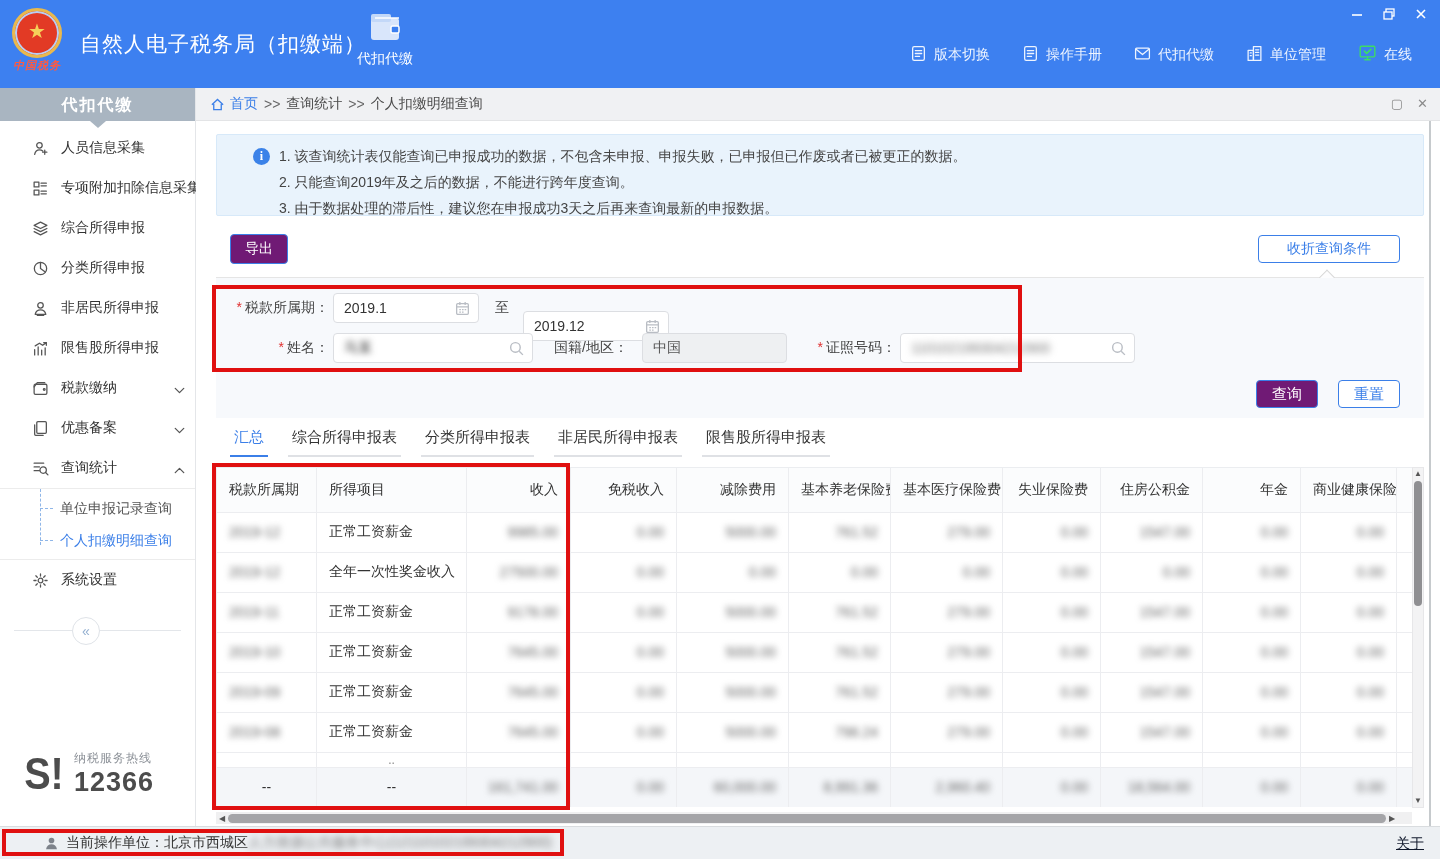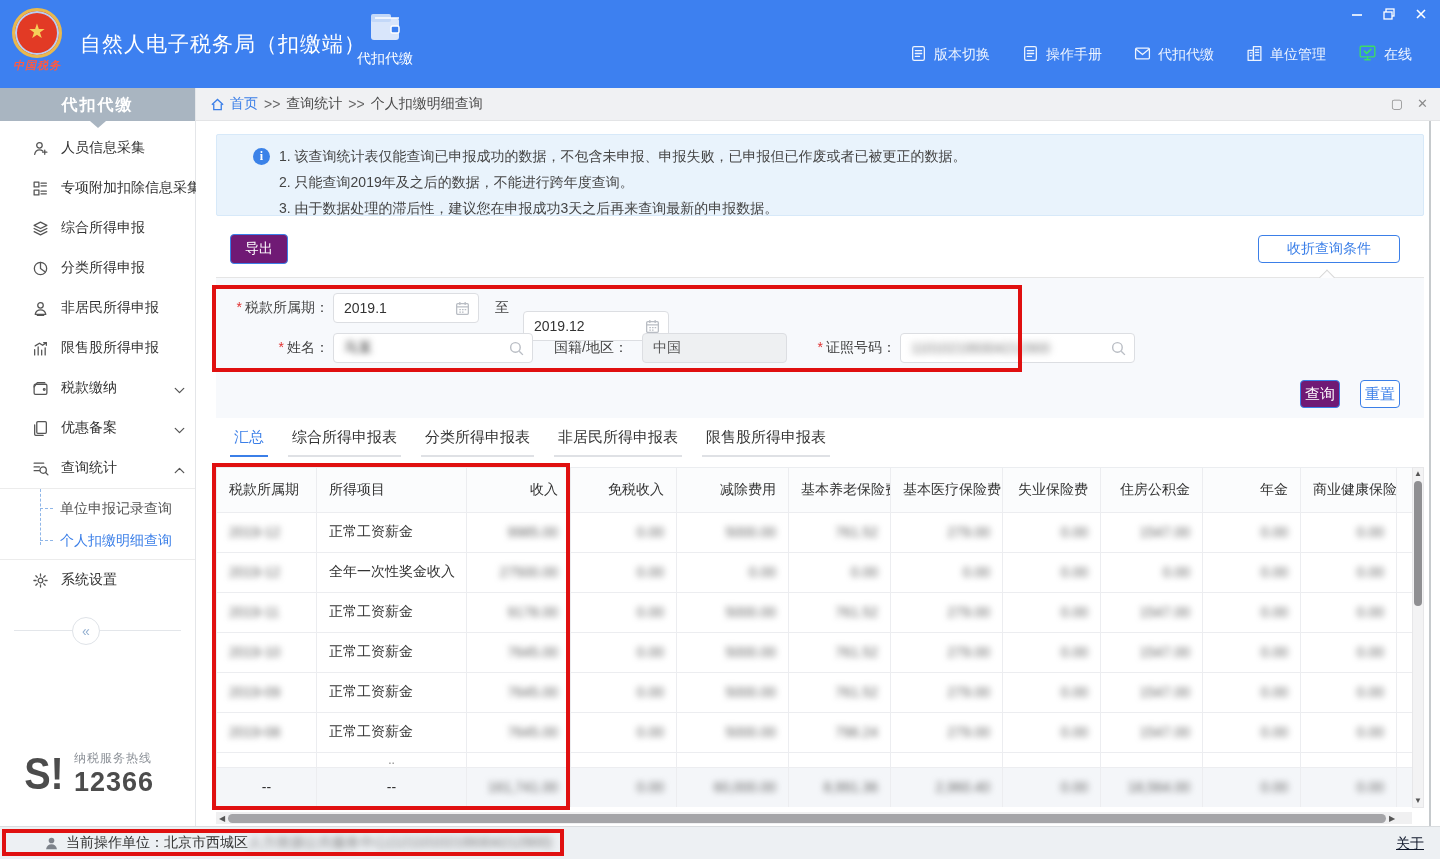--- a/index.html
+++ b/index.html
@@ -77,21 +77,21 @@
   .frow { position:absolute; height:30px; display:flex; align-items:center; }
   .flabel { display:inline-block; text-align:right; color:#444; font-size:14px; white-space:nowrap; }
   .req { color:#e03030; margin-right:3px; }
   .field { position:relative; height:30px; background:#fff; border:1px solid #dcdee2; border-radius:4px; display:flex; align-items:center; padding:0 28px 0 10px; font-size:14px; color:#333; cursor:text; }
   .field.disabled { background:#eef0f2; color:#555; cursor:default; padding-right:10px; }
   .field svg.suffix { position:absolute; right:7px; top:6px; width:17px; height:17px; color:#b9bdc4; }
   .blurred { filter:blur(3px); }
   .blur2 { filter:blur(3.5px); color:#777; }
 
   .q-buttons { position:absolute; top:259px; left:0; width:1204px; text-align:right; }
-  .q-buttons .btn { width:40px; height:28px; margin-left:16px; font-size:15px; }
+  .q-buttons .btn { width:62px; height:28px; margin-left:16px; font-size:15px; }
 
   
   .tabs { position:absolute; left:34px; top:307px; display:flex; gap:20px; }
   .tab { padding:0 4px 8px; font-size:15px; color:#333; border-bottom:2px solid #dfe1e5; cursor:pointer; white-space:nowrap; }
   .tab.active { color:#3b7fe8; border-bottom-color:#3b7fe8; }
 
   
   .table-wrap { position:absolute; left:20px; top:346px; width:1196px; height:340px; overflow:hidden; border-top:1px solid #ebedf0; }
   table.grid { border-collapse:collapse; table-layout:fixed; width:1240px; background:#fff; }
   .grid th, .grid td { border:1px solid #ecedf0; border-top:none; font-weight:normal; font-size:14px; color:#333; padding:0 12px; white-space:nowrap; overflow:hidden; }

